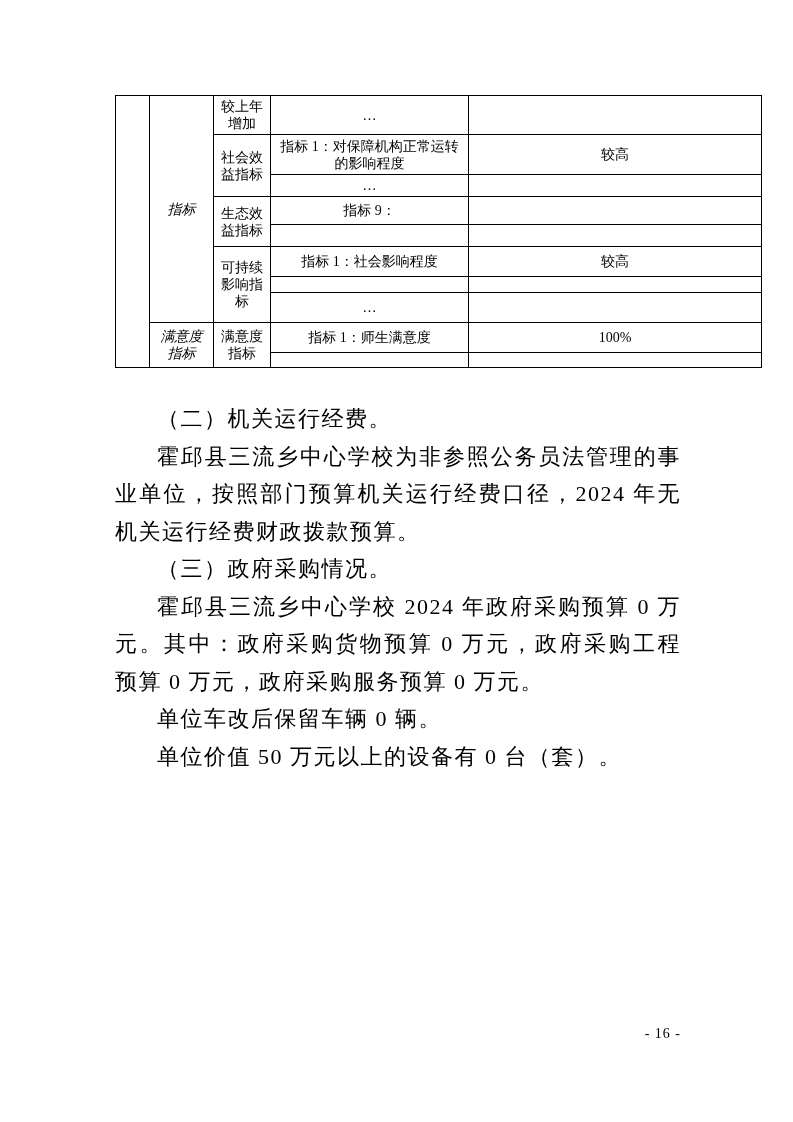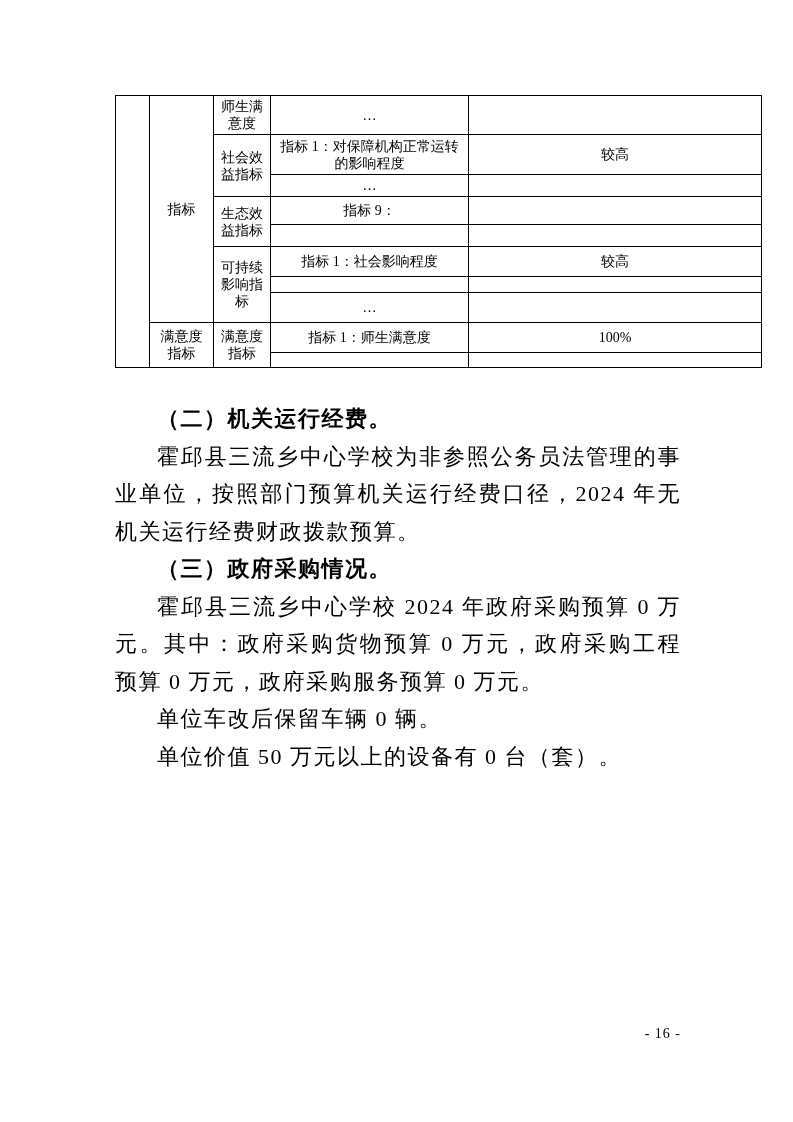--- a/index.html
+++ b/index.html
@@ -27,60 +27,60 @@
   }
   table.perf td {
     border: 1px solid #000;
     vertical-align: middle;
     text-align: center;
     padding: 2px 4px;
     word-break: break-all;
     overflow: hidden;
   }
   td.col-left  { width: 25px; }
-  td.col-group { width: 55px; padding: 2px 10px; }
+  td.col-group { width: 55px; padding: 2px 10px; font-style: italic; }
   td.col-cat   { width: 48px; padding: 2px 6px; }
   td.col-name  { width: 189px; text-align: left; padding: 2px 6px; }
   td.col-val   { width: 284px; margin-left: 46px; }
   td.vtop      { vertical-align: top; padding-top: 3px; }
 
   
   .body-text {
     position: absolute;
     left: 115px;
     top: 400px;
     width: 566px;
     font-size: 22px;
     line-height: 37.5px;
     letter-spacing: 1.5px;
     text-align: justify;
   }
   .body-text p { margin: 0; text-indent: 42px; }
-  .body-text p.heading { font-weight: bold; }
+  .body-text p.heading { font-weight: normal; }
 
   .page-number {
     position: absolute;
     top: 1026px;
     right: 112px;
     font-size: 14px;
     letter-spacing: 1px;
   }
 </style>
 </head>
 <body>
 
 <div class="page">
 
   <div class="table-wrap">
     <table class="perf">
       <tbody>
         <tr style="height:36px">
           <td class="col-left" rowspan="10"></td>
           <td class="col-group vtop" rowspan="8">指标</td>
-          <td class="col-cat">师生满意度</td>
+          <td class="col-cat">较上年增加</td>
           <td class="col-name">…</td>
           <td class="col-val"></td>
         </tr>
         <tr style="height:40px">
           <td class="col-cat" rowspan="2">社会效益指标</td>
           <td class="col-name">指标 1：对保障机构正常运转的影响程度</td>
           <td class="col-val">较高</td>
         </tr>
         <tr style="height:20px">
           <td class="col-name">…</td>

